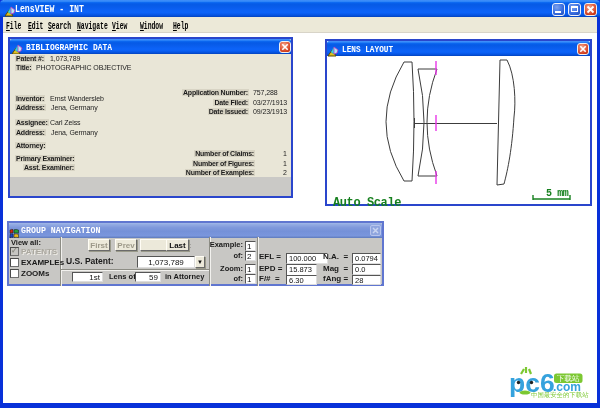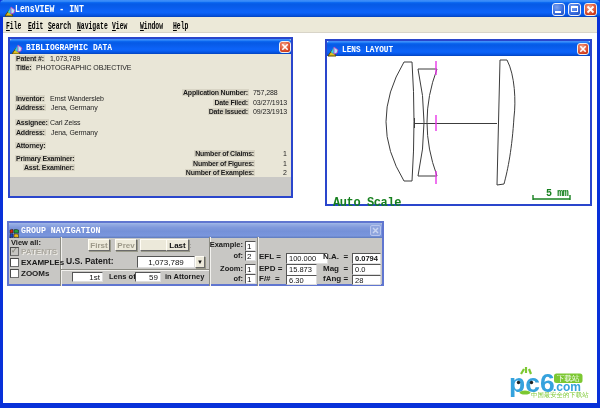--- a/index.html
+++ b/index.html
@@ -211,21 +211,21 @@
   <div class="abs field" style="left:236px; top:50.5px; width:11px; height:10px; line-height:9px; padding-left:1px;">1</div>
 
   <span class="abs lbl" style="left:250px; top:29px; font-size:8px;">EFL&nbsp;=</span>
   <div class="abs field" style="left:277px; top:29.5px; width:42px; height:11px; line-height:10px; padding-left:2px; font-size:7.5px;">100.000</div>
   <span class="abs lbl" style="left:250px; top:40.5px; font-size:8px;">EPD&nbsp;=</span>
   <div class="abs field" style="left:277px; top:41px; width:31px; height:14px; line-height:10px; padding-left:2px; font-size:7.5px;">15.873</div>
   <span class="abs lbl" style="left:250px; top:51px; font-size:8px;">F/#&nbsp;&nbsp;=</span>
   <div class="abs field" style="left:277px; top:52px; width:31px; height:10px; line-height:9px; padding-left:2px; font-size:7.5px;">6.30</div>
 
   <span class="abs lbl" style="left:314px; top:29px; font-size:8px;">N.A.&nbsp;&nbsp;=</span>
-  <div class="abs field" style="left:343px; top:29.5px; width:29px; height:11px; line-height:10px; padding-left:2px; font-size:7.5px;font-weight:bold;">0.0794</div>
+  <div class="abs field" style="left:343px; top:29.5px; width:29px; height:11px; line-height:10px; padding-left:2px; font-size:7.5px;">0.0794</div>
   <span class="abs lbl" style="left:314px; top:40.5px; font-size:8px;">Mag&nbsp;&nbsp;=</span>
   <div class="abs field" style="left:343px; top:41px; width:29px; height:11px; line-height:10px; padding-left:2px; font-size:7.5px;">0.0</div>
   <span class="abs lbl" style="left:314px; top:51px; font-size:8px;">fAng&nbsp;=</span>
   <div class="abs field" style="left:343px; top:52px; width:29px; height:10px; line-height:9px; padding-left:2px; font-size:7.5px;">28</div>
 </div>
 
 <div class="abs" style="left:485px; top:355px; width:110px; height:45px;">
   <svg width="110" height="45" viewBox="0 0 110 45">
     <g>
       <path d="M 36,19 l 3,-5" stroke="#7cc832" stroke-width="2.2" fill="none"></path>

